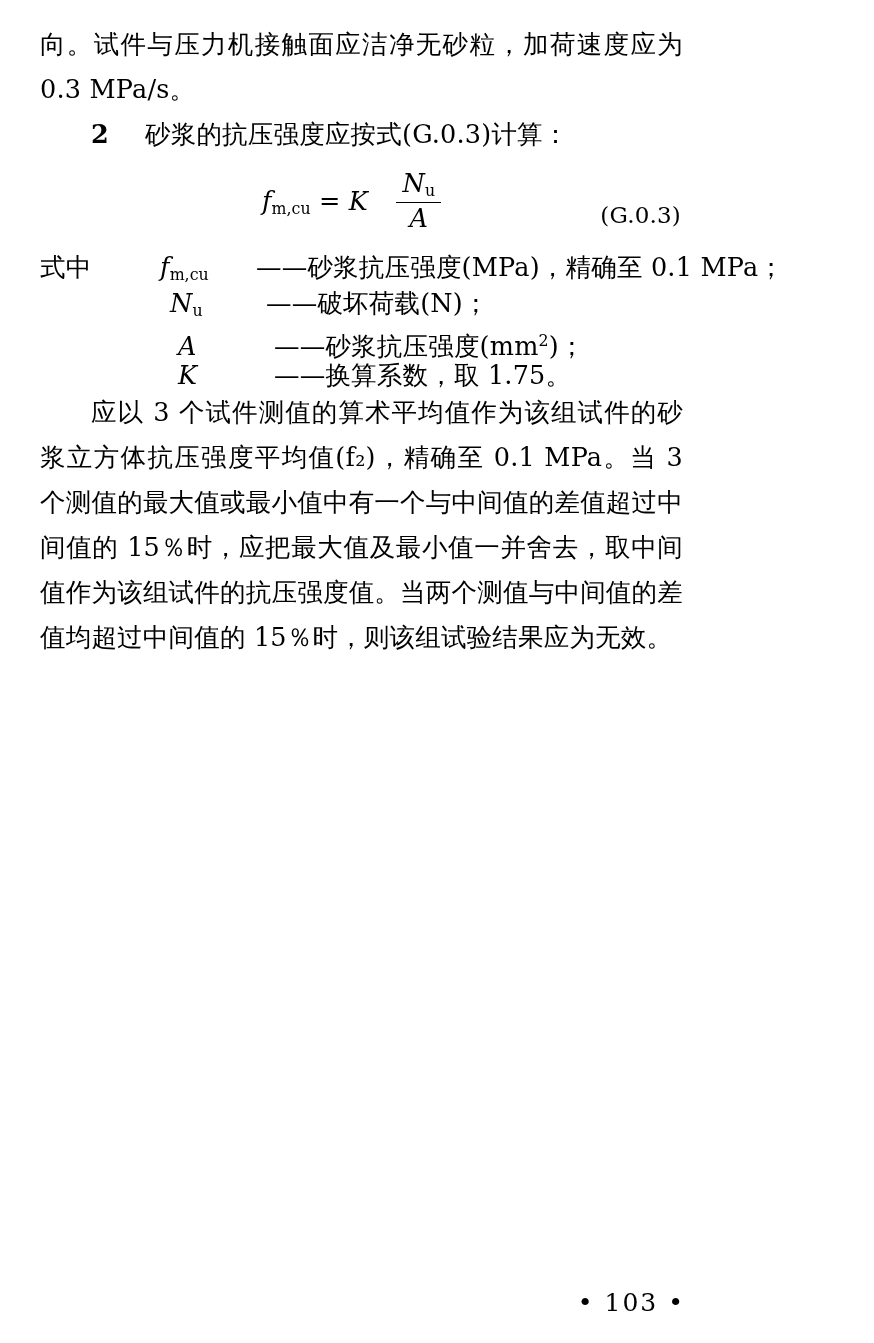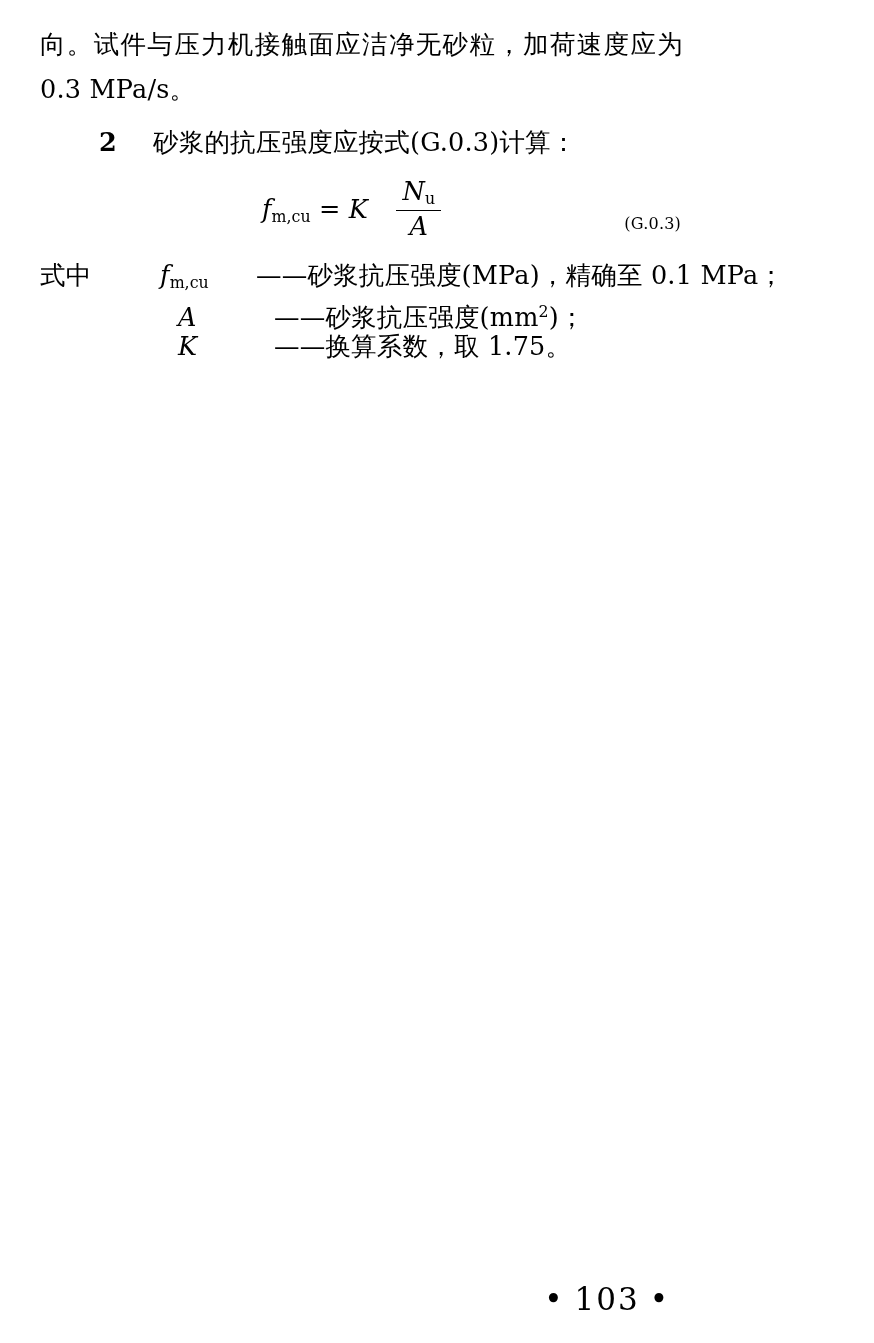--- a/index.html
+++ b/index.html
@@ -29,21 +29,21 @@
     letter-spacing: 0.2px;
   }
   .para {
     margin: 0;
   }
   .indent-2 {
     text-indent: 51px;
   }
   .num-item {
     display: block;
-    margin: 8px;
+    margin: 0;
   }
   .num-item .num {
     font-weight: bold;
     font-family: "DejaVu Serif", "Liberation Serif", serif;
     display: inline-block;
     width: 28px;
     margin-left: 51px;
   }
   .num-item .num-gap {
     display: inline-block;
@@ -60,21 +60,21 @@
     left: 0;
     right: 0;
     top: 6px;
     text-align: center;
     font-size: 25.5px;
   }
   .formula-num {
     position: absolute;
     right: 2px;
     top: 28px;
-    font-size: 16px;
+    font-size: 23px;
   }
   .mi {
     font-style: italic;
     font-family: "DejaVu Serif", "Liberation Serif", serif;
   }
   .sub {
     font-size: 0.62em;
     vertical-align: -0.28em;
     font-style: normal;
     letter-spacing: 0;
@@ -136,24 +136,24 @@
   }
   .def-sym-4 {
     display: inline-block;
     min-width: 96px;
     text-align: left;
     padding-left: 138px;
   }
   .footer {
     position: absolute;
     left: 0;
-    right: 55px;
+    right: 40px;
     bottom: 26px;
     text-align: right;
-    font-size: 31px;
+    font-size: 25px;
     letter-spacing: 2px;
   }
   .footer .dot {
     padding: 0 10px;
   }
 </style>
 </head>
 <body>
 
 <div class="page">
@@ -178,31 +178,35 @@
       </div>
       <div class="formula-num">(G.0.3)</div>
     </div>
 
     <div class="defs">
 
       <div class="def-line">
         <span class="def-label">式中</span><span class="def-sym-1"><span class="mi">f</span><span class="sub">m,cu</span></span><span>——</span><span>砂浆抗压强度(MPa)，精确至 0.1 MPa；</span>
       </div>
 
+      <div class="def-line">
+        <span class="def-sym-2"><span class="mi">N</span><span class="sub">u</span></span><span>——</span><span>破坏荷载(N)；</span>
+      </div>
 
       <div class="def-line">
         <span class="def-sym-3"><span class="mi">A</span></span><span>——</span><span>砂浆抗压强度(mm</span><span class="sup">2</span><span>)；</span>
       </div>
 
       <div class="def-line">
         <span class="def-sym-4"><span class="mi">K</span></span><span>——</span><span>换算系数，取 1.75。</span>
       </div>
 
     </div>
 
+    <p class="para indent-2">应以 3 个试件测值的算术平均值作为该组试件的砂浆立方体抗压强度平均值(f₂)，精确至 0.1 MPa。当 3 个测值的最大值或最小值中有一个与中间值的差值超过中间值的 15％时，应把最大值及最小值一并舍去，取中间值作为该组试件的抗压强度值。当两个测值与中间值的差值均超过中间值的 15％时，则该组试验结果应为无效。</p>
 
   </div>
 
   <div class="footer">
     <span class="dot">•</span><span>103</span><span class="dot">•</span>
   </div>
 
 </div>
 
 </body></html>

